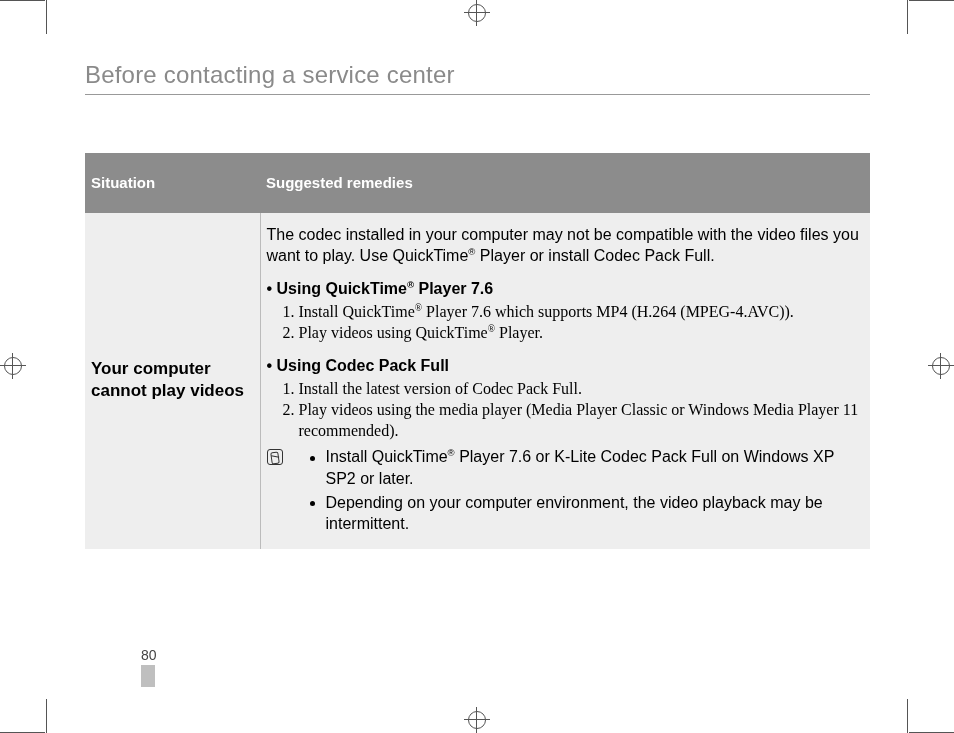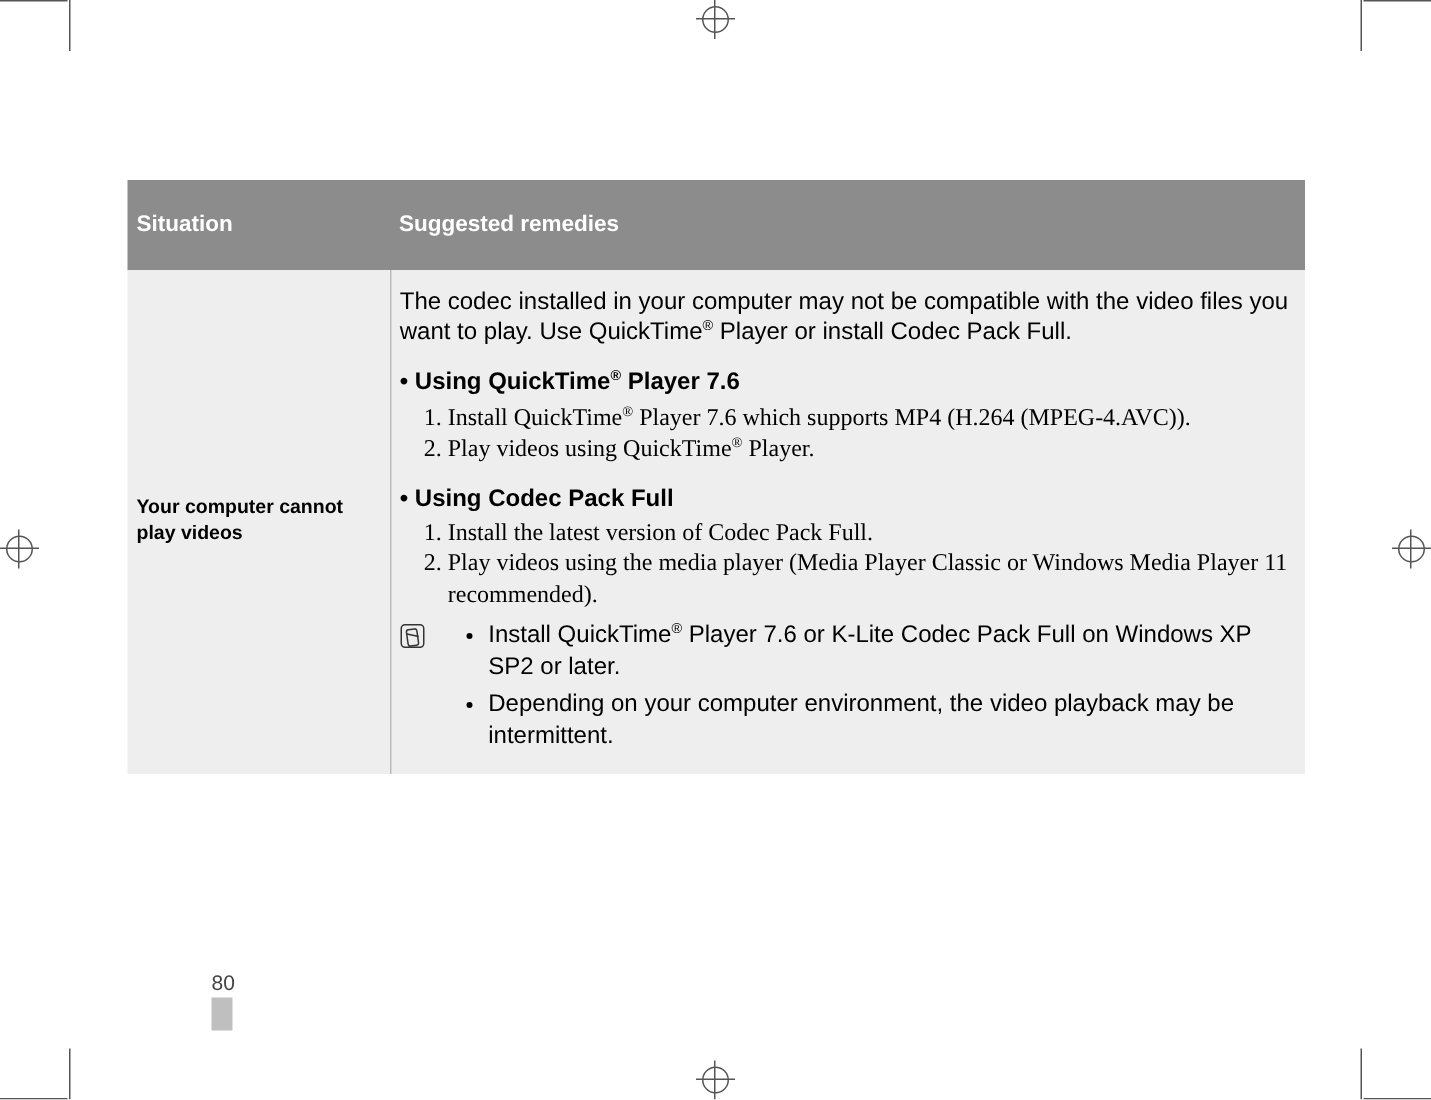--- a/index.html
+++ b/index.html
@@ -72,21 +72,21 @@
     padding: 20px 6px;
     font-size: 15px;
   }
   .tbl td {
     background: #eeeeee;
     vertical-align: middle;
     padding: 8px 6px 10px 6px;
     border-right: 1px solid #bbb;
   }
   .tbl td:last-child { border-right: none; }
-  .col-sit { width: 175px; font-weight: bold; font-size: 13px; }
+  .col-sit { width: 175px; font-weight: bold; font-size: 17px; }
   .remedy { font-size: 16px; }
   .remedy p { margin: 4px 0 10px 0; }
   .remedy .sect-head { font-weight: bold; margin: 12px 0 2px 0; }
   .remedy ol {
     margin: 2px 0 6px 0;
     padding-left: 32px;
   }
   .remedy ol li { padding-left: 0; font-family: Liberation Serif, serif; }
   .note-row { display: flex; align-items: flex-start; gap: 25px; margin-top: 4px; }
   .note-icon {
@@ -141,20 +141,21 @@
   </div>
 <div class="regmark rm-left">
     <div class="circ"></div>
   </div>
 <div class="regmark rm-right">
     <div class="circ"></div>
   </div>
 
 <div class="page">
 
+  <div class="title">Before contacting a service center</div>
 
   <table class="tbl">
     <thead>
       <tr>
         <th>Situation</th>
         <th>Suggested remedies</th>
       </tr>
     </thead>
     <tbody>
       <tr>

